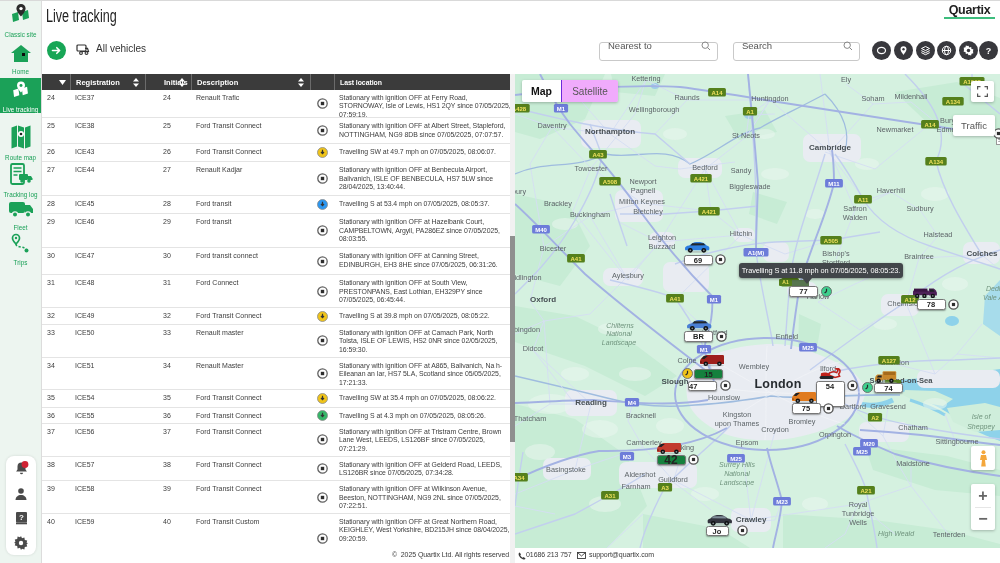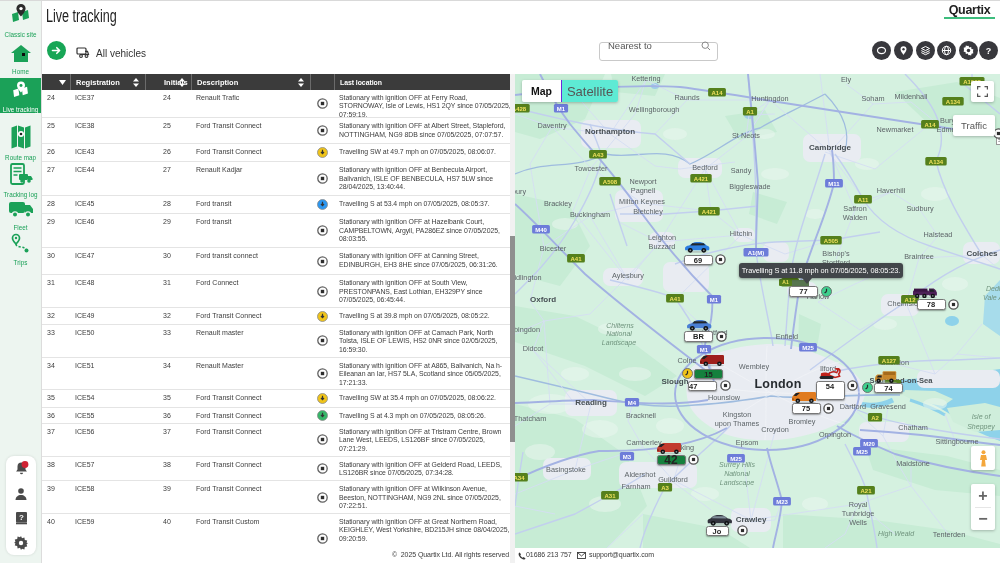--- a/index.html
+++ b/index.html
@@ -21,21 +21,21 @@
   
   #title { position:absolute; left:46px; top:5px; font-size:17.5px; color:#1f1f1f;
     font-weight:500; letter-spacing:0; transform:scaleX(.72); transform-origin:left top; z-index:5;}
   #logo { position:absolute; right:5px; top:3px; width:51px; text-align:center; z-index:5;}
   #logo .word { font-size:12.5px; line-height:12px; font-weight:bold; color:#222; letter-spacing:-0.3px; }
   #logo .bar { height:1.8px; background:#3dbd7d; margin-top:1.2px; }
 
   #btn-go { position:absolute; left:47px; top:40px; width:19px; height:19px;
     border-radius:50%; background:#17a656; color:#fff; text-align:center; z-index:5;}
   #allveh { position:absolute; left:76px; top:42px; height:16px; display:flex;
-    align-items:flex-end; font-size:10px; color:#333; z-index:5; }
+    align-items:flex-start; font-size:10px; color:#333; z-index:5; }
   .search-box { position:absolute; top:41px; height:19px; border:1px solid #c9c9c9;
     border-radius:3px; background:#fff; font-size:9.5px; color:#555;
     display:flex; align-items:center; padding:0 6px 12px 8px; z-index:5; }
   .search-box .ph { flex:1; }
   .round-btn { position:absolute; top:40px; width:19px; height:19px; border-radius:50%;
     background:#38383d; color:#fff; display:flex; align-items:center; justify-content:center;
     font-size:9px; z-index:5; }
 
   
   #table { position:absolute; left:42px; top:73px; width:468px; bottom:0; background:#fff;
@@ -84,20 +84,27 @@
       <rect x="1" y="2" width="9" height="6" rx="1" fill="none" stroke="#333" stroke-width="1.2"></rect>
       <path d="M4 8.5h8.5l-1-3.2H9" fill="none" stroke="#333" stroke-width="1.2"></path>
       <circle cx="5" cy="10" r="1.4" fill="none" stroke="#333" stroke-width="1.1"></circle>
       <circle cx="10.5" cy="10" r="1.4" fill="none" stroke="#333" stroke-width="1.1"></circle>
     </svg>
     All vehicles
   </div>
 
   <div class="search-box" style="left:599px; width:119px;">
       <span class="ph">Nearest to</span>
+    <svg width="10" height="10" viewBox="0 0 10 10">
+        <circle cx="4.2" cy="4.2" r="3.2" fill="none" stroke="#888" stroke-width="1"></circle>
+        <path d="M6.6 6.6L9 9" stroke="#888" stroke-width="1"></path>
+      </svg>
+    </div>
+  <div class="search-box" style="left:733px; width:127px;">
+      <span class="ph">Search</span>
     <svg width="10" height="10" viewBox="0 0 10 10">
         <circle cx="4.2" cy="4.2" r="3.2" fill="none" stroke="#888" stroke-width="1"></circle>
         <path d="M6.6 6.6L9 9" stroke="#888" stroke-width="1"></path>
       </svg>
     </div>
 
   <div class="round-btn" style="left:872px">
       <svg width="11" height="11" viewBox="0 0 11 11">
         <ellipse cx="5.5" cy="5.5" rx="4" ry="3.1" fill="none" stroke="#fff" stroke-width="1.2"></ellipse>
       </svg>
@@ -891,21 +898,21 @@
 <div style="position:absolute;left:173px;top:306.5px;width:29px;height:10.5px;background:#fff;border:1.2px solid #777;border-radius:2.5px;z-index:4;font-size:7.5px;font-weight:bold;color:#222;line-height:9px;box-shadow:0 1px 1.5px rgba(0,0,0,.35)">47</div>
 <svg style="position:absolute;left:204.5px;top:306.0px;z-index:4" width="11" height="11" viewBox="0 0 11 11">
         <circle cx="5.5" cy="5.5" r="4.6" fill="#fff" stroke="#555" stroke-width="1.4"></circle>
         <rect x="3.9" y="3.9" width="3.2" height="3.2" fill="#2d2d2d"></rect>
       </svg>
 <svg style="position:absolute;left:303px;top:294px;z-index:4" width="23" height="12" viewBox="0 0 23 12">
         <path d="M10 6.8 C12 3.6 16 3.2 18.6 4.6 C20.4 3 20.2 1.6 18.4 0.8 L19.6 0.4 C22.4 1.2 22.8 3.8 20.6 6 L21.6 8.2 L17 9.4 Z" fill="none" stroke="#c0231c" stroke-width="1.6"></path>
         <path d="M3 5.2 C6 4 10 4.4 12 6.4 L12.4 8.6 L2.6 8.6 Z" fill="#c0231c"></path>
         <rect x="1.6" y="8" width="14" height="3" rx="1.5" fill="#23262a"></rect>
       </svg>
-<div style="position:absolute;left:300.5px;top:306.5px;width:29px;height:19px;background:#fff;border:1.2px solid #777;border-radius:2.5px;z-index:4;font-size:7.5px;font-weight:bold;color:#222;text-align:center;line-height:9px;box-shadow:0 1px 1.5px rgba(0,0,0,.35)">54</div>
+<div style="position:absolute;left:300.5px;top:306.5px;width:29px;height:26px;background:#fff;border:1.2px solid #777;border-radius:2.5px;z-index:4;font-size:7.5px;font-weight:bold;color:#222;text-align:center;line-height:9px;box-shadow:0 1px 1.5px rgba(0,0,0,.35)">54</div>
 <svg style="position:absolute;left:332.0px;top:306.0px;z-index:4" width="11" height="11" viewBox="0 0 11 11">
         <circle cx="5.5" cy="5.5" r="4.6" fill="#fff" stroke="#555" stroke-width="1.4"></circle>
         <rect x="3.9" y="3.9" width="3.2" height="3.2" fill="#2d2d2d"></rect>
       </svg>
 <svg style="position:absolute;left:359px;top:296px;z-index:4" width="23" height="13" viewBox="0 0 23 13">
         <ellipse cx="12" cy="12.4" rx="11" ry="0.9" fill="#9aa5a5" opacity=".55"></ellipse>
         <rect x="8.6" y="1.2" width="13.6" height="8.6" rx="1" fill="#c8872b"></rect>
         <rect x="9.6" y="2" width="11.6" height="3" fill="#a56a1c"></rect>
         <path d="M8.8 4.4 L3.4 4.4 C2 5.2 1.2 6.6 1 8.2 L1 10.4 L8.8 10.4 Z" fill="#c8872b"></path>
         <path d="M4 5.4 L7.6 5.4 L7.6 7.4 L2.8 7.4 Z" fill="#1d2125"></path>
@@ -969,21 +976,21 @@
 <div style="position:absolute;left:264px;top:205px;width:13px;height:6.5px;background:#55801c;border-radius:1px;z-index:3;color:#f0e15d;font-size:5px;font-weight:bold;text-align:center;line-height:6.5px">A1</div>
 <div style="position:absolute;left:370px;top:306px;width:16px;height:5px;background:#55801c;border-radius:1px;z-index:3"></div>
 <svg style="position:absolute;left:478px;top:54px;z-index:4" width="11" height="11" viewBox="0 0 11 11">
         <circle cx="5.5" cy="5.5" r="4.6" fill="#fff" stroke="#555" stroke-width="1.4"></circle>
         <rect x="3.9" y="3.9" width="3.2" height="3.2" fill="#2d2d2d"></rect>
       </svg>
 <div style="position:absolute;left:481px;top:62px;width:8px;height:9px;background:#fff;border:1px solid #999;z-index:3;font-size:6px;color:#333;text-align:center">S</div>
 <div style="position:absolute;left:224px;top:189px;width:164px;height:15px;background:#42464a;border-radius:3px;z-index:5;color:#fff;font-size:7.4px;letter-spacing:-0.1px;white-space:nowrap;text-align:center;line-height:15px;box-shadow:0 1px 3px rgba(0,0,0,.4)">Travelling S at 11.8 mph on 07/05/2025, 08:05:23.<div style="position:absolute;left:63px;top:14.5px;width:0;height:0;border-left:5px solid transparent;border-right:5px solid transparent;border-top:6px solid #42464a"></div></div>
 <div style="position:absolute;left:7px;top:6px;height:22px;display:flex;z-index:6;box-shadow:0 1px 3px rgba(0,0,0,.25);border-radius:2px;overflow:hidden">
         <div style="width:40px;background:#fff;color:#111;font-weight:bold;font-size:10.5px;display:flex;align-items:center;justify-content:center;border-right:1px solid #6d28d9">Map</div>
-        <div style="width:56px;background:#5eead4;color:#565656;font-size:13px;display:flex;align-items:center;justify-content:center">Satellite</div>
+        <div style="width:56px;background:#f0abfc;color:#565656;font-size:10px;display:flex;align-items:center;justify-content:center">Satellite</div>
       </div>
 <div style="position:absolute;left:456px;top:7px;width:23px;height:21px;background:#fff;border-radius:2px;z-index:6;box-shadow:0 1px 3px rgba(0,0,0,.25);display:flex;align-items:center;justify-content:center">
         <svg width="11" height="11" viewBox="0 0 11 11">
           <path d="M0.5 3.5v-3h3M7.5 0.5h3v3M10.5 7.5v3h-3M3.5 10.5h-3v-3" fill="none" stroke="#555" stroke-width="1.4"></path>
         </svg>
       </div>
 <div style="position:absolute;left:438px;top:41px;width:42px;height:21px;background:#fff;border-radius:2px;z-index:6;box-shadow:0 1px 3px rgba(0,0,0,.25);color:#565656;font-size:9.5px;display:flex;align-items:center;justify-content:center">Traffic</div>
 <div style="position:absolute;left:456px;top:372px;width:24px;height:24px;background:#fff;border-radius:2px;z-index:6;box-shadow:0 1px 3px rgba(0,0,0,.25);display:flex;align-items:center;justify-content:center">
         <svg width="9" height="17" viewBox="0 0 9 17">
           <circle cx="4.5" cy="2.2" r="2" fill="#f4a73c"></circle>

